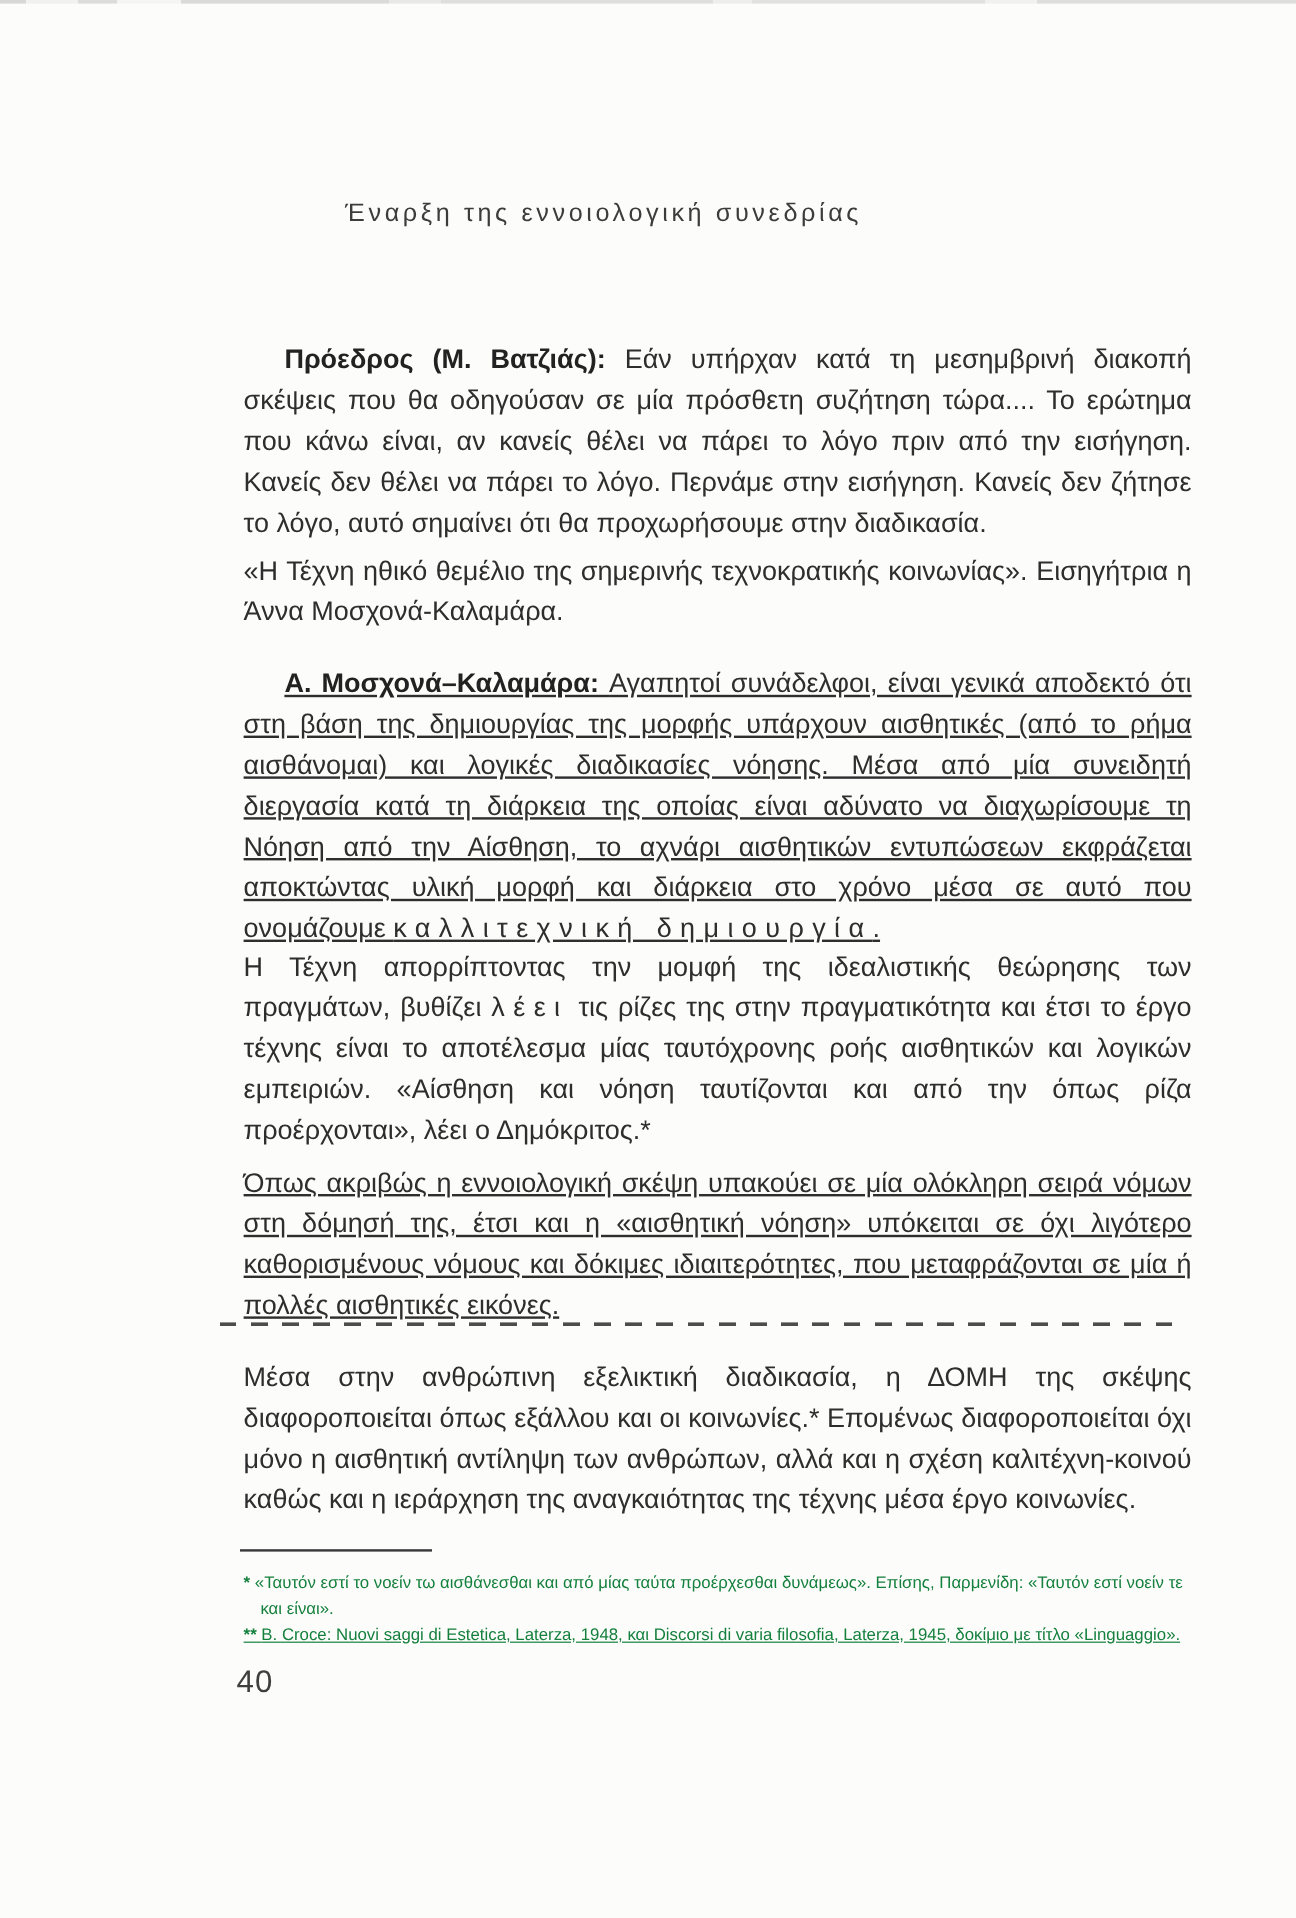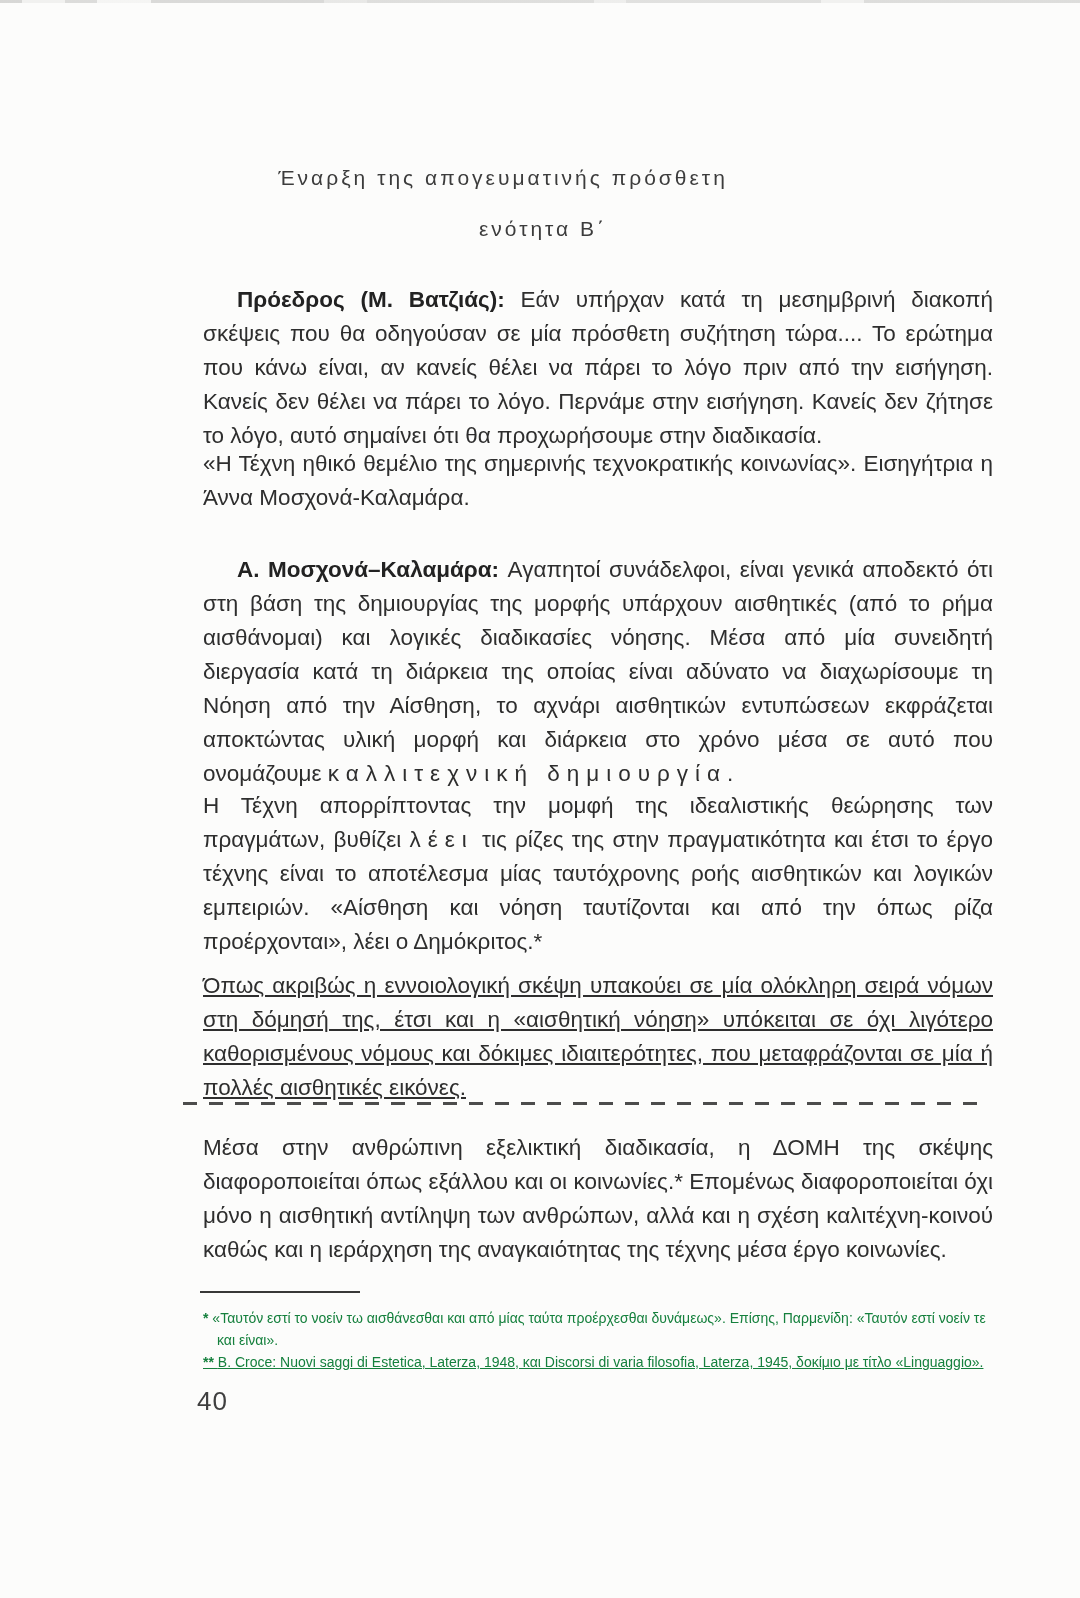--- a/index.html
+++ b/index.html
@@ -29,22 +29,22 @@
   .subtitle-line{top:215px;left:243px;}
   .para{
     position:absolute;left:203px;width:790px;
     font-size:22.5px;line-height:34px;
     text-align:justify;
     color:#2e2e2e;
   }
   .para .speaker{font-weight:bold;color:#222;margin-left:34px;}
   .ls{letter-spacing:7px;}
   .p1{top:283px;}
-  .p2{top:447px;}
-  .p3{top:553px;}
+  .p2{top:459px;}
+  .p3{top:553px;text-decoration:underline;}
   .p4{top:789px;}
   .p5{top:969px;text-decoration:underline;}
   .p6{top:1131px;}
   .dash-sep{
     position:absolute;top:1102px;left:183px;width:802px;height:3px;
     background:repeating-linear-gradient(90deg,#4c4c4c 0 14px,transparent 14px 26px);
   }
   .fn-rule{
     position:absolute;top:1291px;left:200px;width:160px;height:2px;
     background:#383838;
@@ -64,23 +64,22 @@
     font-size:26px;color:#3f3f3f;letter-spacing:1px;
   }
 </style>
 </head>
 <body>
 
 <div class="sheet">
 
   <div class="top-edge"></div>
 
-  <div class="ttl title-line">Έναρξη της απογευματινής πρόσθετη</div>
+  <div class="ttl title-line">Έναρξη της εννοιολογική συνεδρίας</div>
 
-  <div class="ttl subtitle-line">ενότητα Β΄</div>
 
   <div class="para p1">
     <span class="speaker">Πρόεδρος (Μ. Βατζιάς): </span><span>Εάν υπήρχαν κατά τη μεσημβρινή διακοπή σκέψεις που θα οδηγούσαν σε μία πρόσθετη συζήτηση τώρα.... Το ερώτημα που κάνω είναι, αν κανείς θέλει να πάρει το λόγο πριν από την εισήγηση. Κανείς δεν θέλει να πάρει το λόγο. Περνάμε στην εισήγηση. Κανείς δεν ζήτησε το λόγο, αυτό σημαίνει ότι θα προχωρήσουμε στην διαδικασία.</span>
   </div>
 
   <div class="para p2">
     <span>«Η Τέχνη ηθικό θεμέλιο της σημερινής τεχνοκρατικής κοινωνίας». Εισηγήτρια η Άννα Μοσχονά-Καλαμάρα.</span>
   </div>
 
   <div class="para p3">

